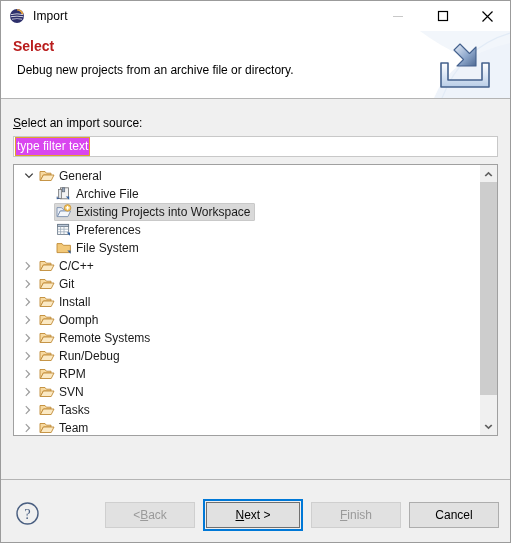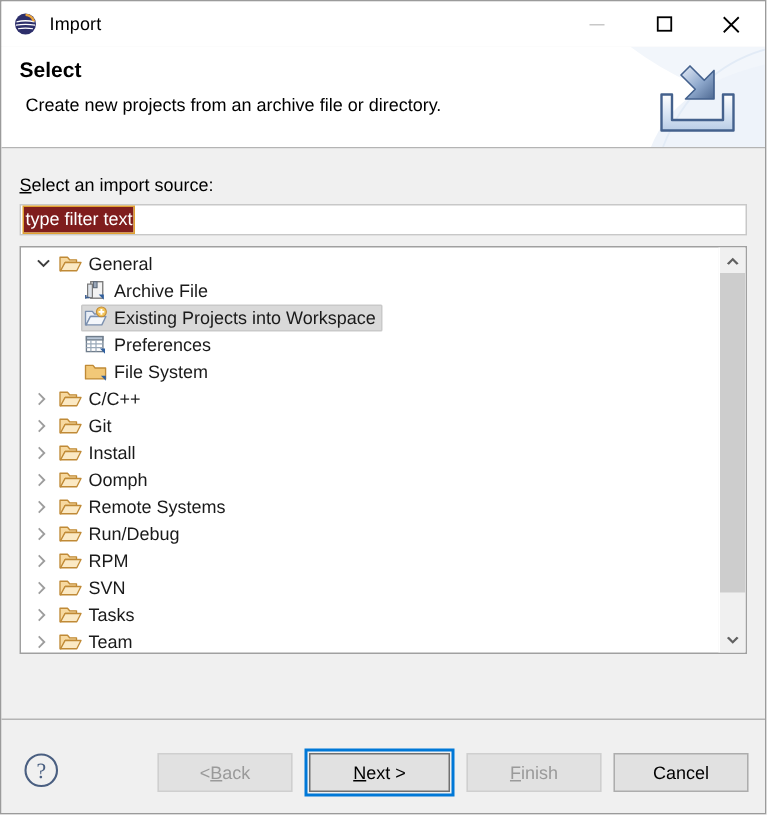--- a/index.html
+++ b/index.html
@@ -82,21 +82,21 @@
     width: 160px;
     height: 67px;
     pointer-events: none;
   }
   .banner-title {
     position: absolute;
     left: 12px;
     top: 7px;
     font-size: 14px;
     font-weight: bold;
-    color: #000000;
+    color: #b91c1c;
   }
   .banner-desc {
     position: absolute;
     left: 16px;
     top: 32px;
     font-size: 12px;
     color: #000;
   }
   .banner-icon {
     position: absolute;
@@ -124,21 +124,21 @@
     margin-top: 6px;
     height: 21px;
     box-sizing: border-box;
     border: 1px solid #c8c8c8;
     background: #ffffff;
     display: flex;
     align-items: center;
     padding: 0 2px;
   }
   .filter-sel {
-    background: #7f1d1d;
+    background: #d946ef;
     color: #ffffff;
     padding: 1px 1px 2px 1px;
     font-size: 12px;
     line-height: 14px;
     outline: 1px solid #e0a030;
   }
 
   .tree-box {
     margin-top: 7px;
     height: 272px;
@@ -337,21 +337,21 @@
   </div>
 
   <div class="banner">
     <svg class="banner-swoosh" viewBox="0 0 160 67" preserveAspectRatio="none">
       <path d="M160 0 L70 0 Q110 30 160 40 Z" fill="#f2f6fb"></path>
       <path d="M160 12 Q100 26 84 67 L160 67 Z" fill="#eef3fa"></path>
       <path d="M160 2 Q112 16 92 67" stroke="#e2ebf6" stroke-width="1.2" fill="none"></path>
     </svg>
 
     <div class="banner-title">Select</div>
-    <div class="banner-desc">Create new projects from an archive file or directory.</div>
+    <div class="banner-desc">Debug new projects from an archive file or directory.</div>
 
     <svg class="banner-icon" viewBox="0 0 58 52">
       <defs>
         <linearGradient id="trayg" x1="0" y1="0" x2="0" y2="1">
           <stop offset="0" stop-color="#ffffff"></stop>
           <stop offset="0.5" stop-color="#dce7f5"></stop>
           <stop offset="1" stop-color="#b9cde6"></stop>
         </linearGradient>
         <linearGradient id="arrg" x1="0" y1="0" x2="1" y2="1">
           <stop offset="0" stop-color="#e8eef8"></stop>

